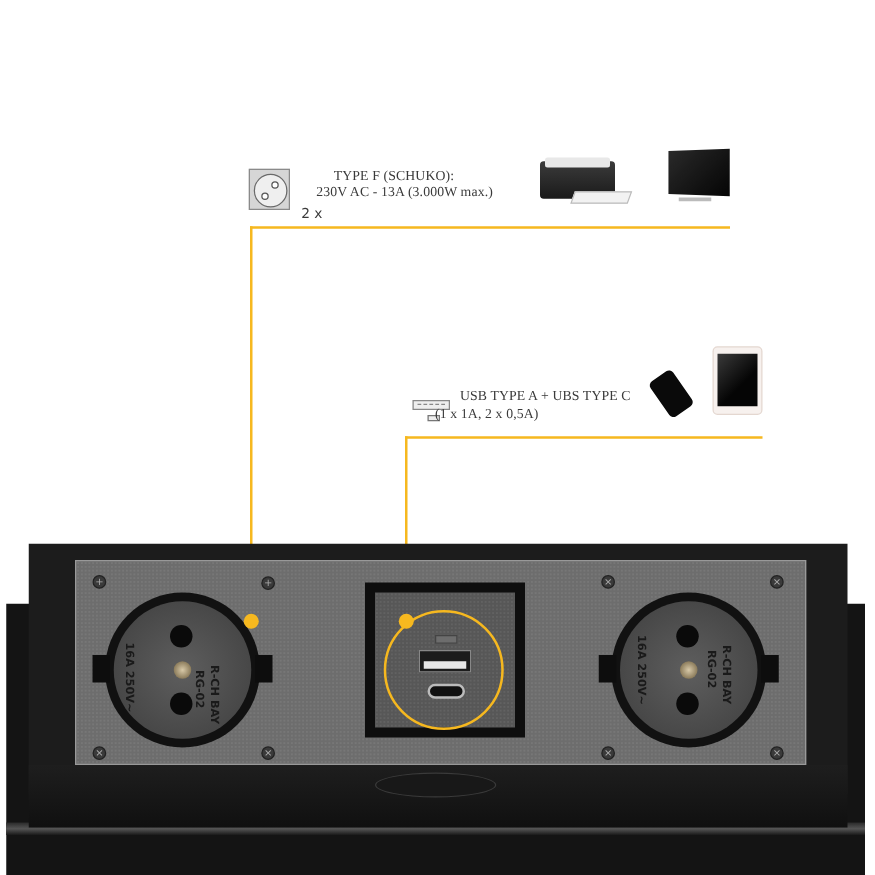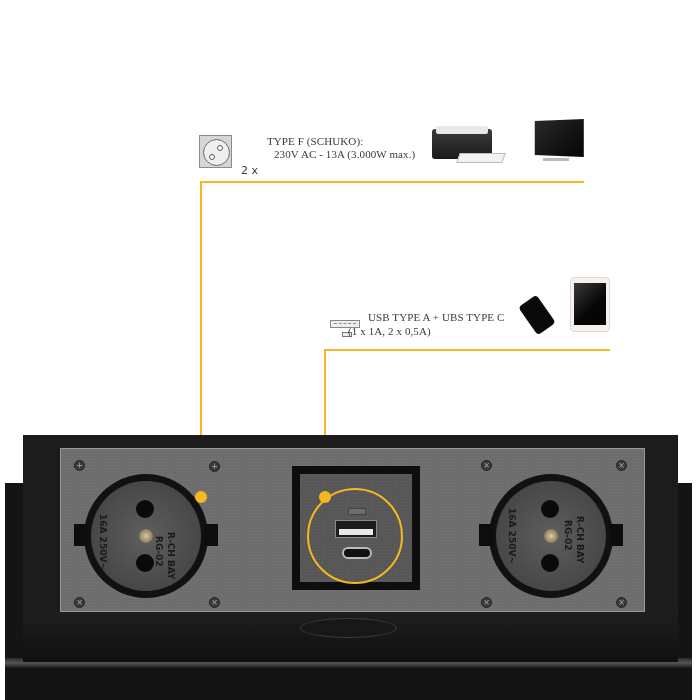--- a/index.html
+++ b/index.html
@@ -53,21 +53,21 @@
 </head>
 <body>
 
 <div class="schuko-icon">
   <div class="ring"></div>
   <div class="pin" style="left:17px;top:9px;"></div>
   <div class="pin" style="left:9px;top:18px;"></div>
 </div>
 <div class="qty" style="left:241px;top:124px;margin-top:40px;">2 x</div>
 <div class="label" style="left:267px;top:135px;">TYPE F (SCHUKO):</div>
-<div class="label" style="left:274px;top:148px;">230V AC - 13A (3.000W max.)</div>
+<div class="label" style="left:253px;top:148px;">230V AC - 13A (3.000W max.)</div>
 
 <div class="printer">
   <div class="body"></div>
     <div class="top"></div>
     <div class="tray"></div>
 </div>
 <div class="tv"></div>
 <div class="tv-stand"></div>
 
 <div class="line" style="left:200px;top:181px;width:384px;height:2px;"></div>

